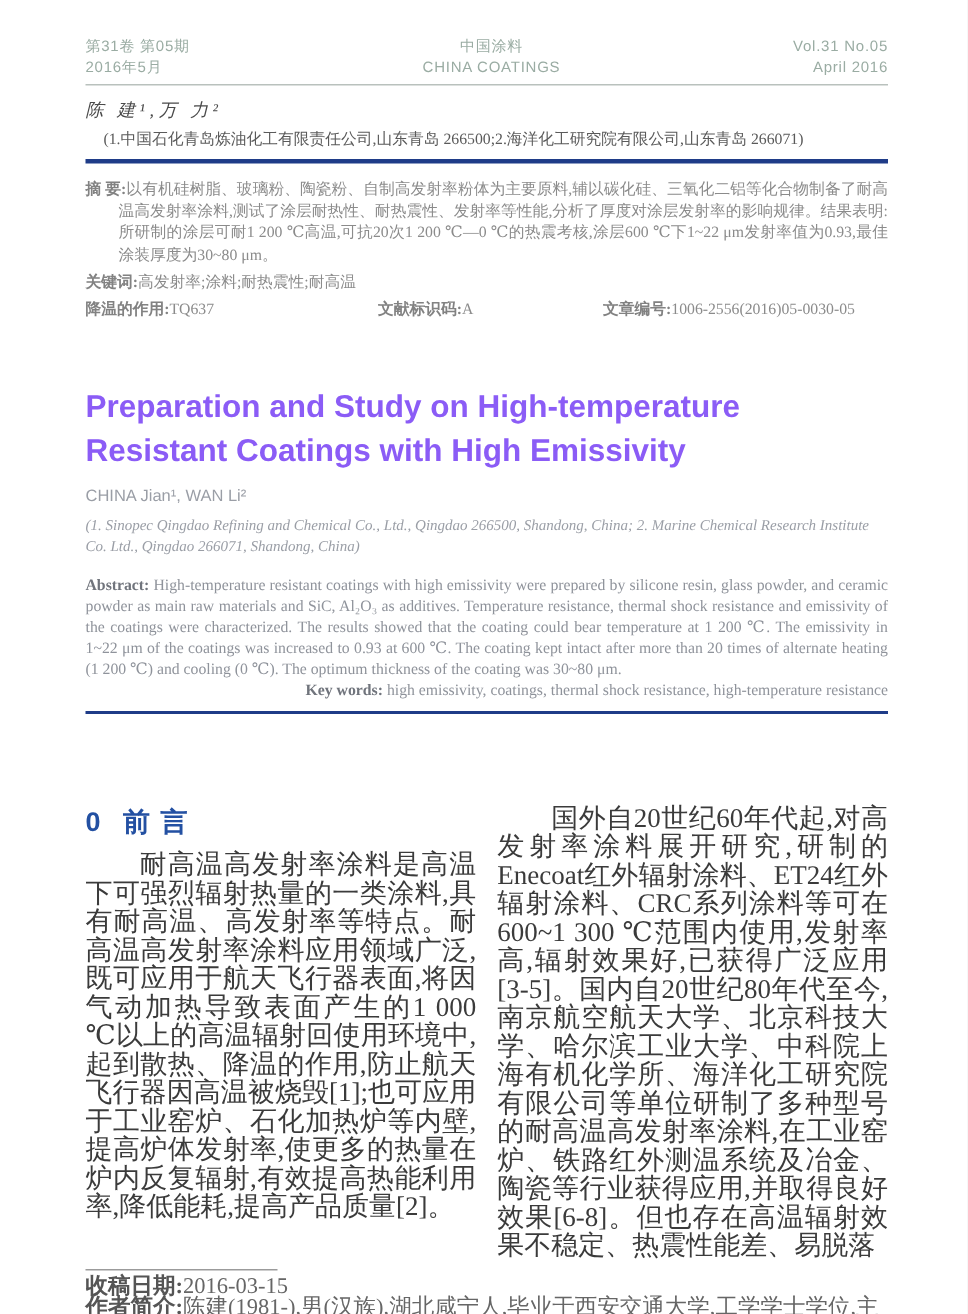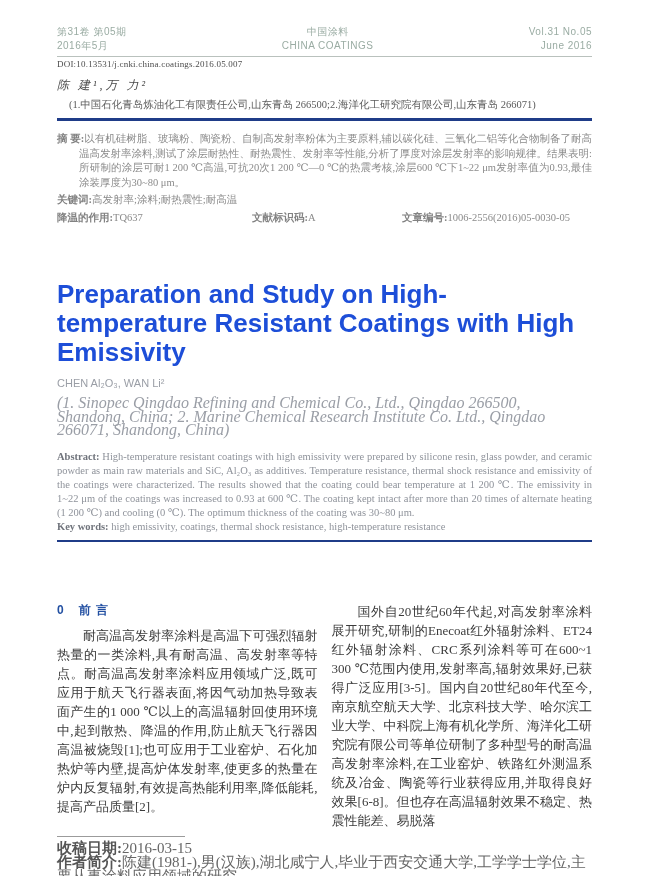--- a/index.html
+++ b/index.html
@@ -42,38 +42,38 @@
   .abstract-cn .lbl, .kw-cn .lbl { font-weight:bold; color:#828282; }
   .kw-cn { margin-top:3px; font-size:10.5px; color:#8b8b8b; }
   .clc-row { display:flex; margin-top:4px; font-size:10.5px; color:#8b8b8b; }
   .clc-row .seg { white-space:nowrap; }
   .clc-row .seg b { color:#828282; }
   .clc-row .seg.s1 { width:195px; }
   .clc-row .seg.s2 { width:150px; }
 
   
   .title-en {
-    margin-top:55px; max-width:545px;
+    margin-top:44px; max-width:545px;
     font-family:"Liberation Sans","DejaVu Sans",sans-serif;
-    font-size:26px; line-height:29px; font-weight:bold; color:#1d4ed8;
+    font-size:21px; line-height:29px; font-weight:bold; color:#8b5cf6;
   }
   .authors-en { margin-top:10px; font-size:11px; color:#9a9ea6;
     font-family:"Liberation Sans","DejaVu Sans",sans-serif; }
-  .affil-en { margin-top:7px; font-size:16px; line-height:13.5px; font-style:italic; color:#9a9ea6; }
+  .affil-en { margin-top:7px; font-size:10px; line-height:13.5px; font-style:italic; color:#9a9ea6; }
   .abstract-en { margin-top:13px; font-size:10.5px; line-height:14px; color:#8f939b; text-align:justify; }
   .abstract-en b, .kw-en b { color:#70747c; }
-  .kw-en { font-size:10.5px; line-height:14px; color:#8f939b; }
+  .kw-en { font-size:10.5px; line-height:14px; color:#8f939b;text-align:right; }
 
   
   .body-cols { display:flex; gap:14px; margin-top:60px; }
   .col { flex:1; }
   .sec-head { font-family:"Liberation Sans","DejaVu Sans",sans-serif;
-    font-size:12px; font-weight:bold; color:#2350a2; letter-spacing:1px; margin-bottom:7px; }
+    font-size:18px; font-weight:bold; color:#2350a2; letter-spacing:1px; margin-bottom:7px; }
   .sec-head .no { margin-right:14px; }
-  .body-p { font-size:13px; line-height:19px; text-align:justify; text-indent:2em; color:#3b3b3b; }
+  .body-p { font-size:18px; line-height:19px; text-align:justify; text-indent:2em; color:#3b3b3b; }
 
   
   .footnote-sep { width:128px; border-top:1px solid #9b9b9b; margin-top:6px; }
   .footnote { margin-top:4px; font-size:15px; line-height:14px; color:#666; }
   .footnote b { color:#555; }
 </style>
 </head>
 <body>
 
 <div class="page">
@@ -82,41 +82,40 @@
     <div class="jh-left">
       <div>第31卷 第05期</div>
       <div>2016年5月</div>
     </div>
     <div class="jh-center">
       <div>中国涂料</div>
       <div>CHINA COATINGS</div>
     </div>
     <div class="jh-right">
       <div>Vol.31 No.05</div>
-      <div>June 2016</div>
+      <div>April 2016</div>
     </div>
   </div>
   <div class="header-rule"></div>
-  <div class="doi">DOI:10.13531/j.cnki.china.coatings.2016.05.007</div>
 
   <div class="authors-cn">陈 建¹,万 力²</div>
   <div class="affil-cn">(1.中国石化青岛炼油化工有限责任公司,山东青岛 266500;2.海洋化工研究院有限公司,山东青岛 266071)</div>
   <div class="rule-navy"></div>
 
   <p class="abstract-cn"><span class="lbl">摘 要:</span><span>以有机硅树脂、玻璃粉、陶瓷粉、自制高发射率粉体为主要原料,辅以碳化硅、三氧化二铝等化合物制备了耐高温高发射率涂料,测试了涂层耐热性、耐热震性、发射率等性能,分析了厚度对涂层发射率的影响规律。结果表明:所研制的涂层可耐1 200 ℃高温,可抗20次1 200 ℃—0 ℃的热震考核,涂层600 ℃下1~22 μm发射率值为0.93,最佳涂装厚度为30~80 μm。</span></p>
   <p class="kw-cn"><span class="lbl">关键词:</span><span>高发射率;涂料;耐热震性;耐高温</span></p>
 
   <div class="clc-row">
     <span class="seg s1"><b>降温的作用:</b><span>TQ637</span></span>
     <span class="seg s2"><b>文献标识码:</b><span>A</span></span>
     <span class="seg s3"><b>文章编号:</b><span>1006-2556(2016)05-0030-05</span></span>
   </div>
 
   <h2 class="title-en">Preparation and Study on High-temperature Resistant Coatings with High Emissivity</h2>
-  <div class="authors-en">CHEN Al₂O₃, WAN Li²</div>
+  <div class="authors-en">CHINA Jian¹, WAN Li²</div>
   <div class="affil-en">(1. Sinopec Qingdao Refining and Chemical Co., Ltd., Qingdao 266500, Shandong, China; 2. Marine Chemical Research Institute Co. Ltd., Qingdao 266071, Shandong, China)</div>
 
   <p class="abstract-en"><b>Abstract:</b> <span>High-temperature resistant coatings with high emissivity were prepared by silicone resin, glass powder, and ceramic powder as main raw materials and SiC, Al₂O₃ as additives. Temperature resistance, thermal shock resistance and emissivity of the coatings were characterized. The results showed that the coating could bear temperature at 1 200 ℃. The emissivity in 1~22 μm of the coatings was increased to 0.93 at 600 ℃. The coating kept intact after more than 20 times of alternate heating (1 200 ℃) and cooling (0 ℃). The optimum thickness of the coating was 30~80 μm.</span></p>
   <p class="kw-en"><b>Key words:</b> <span>high emissivity, coatings, thermal shock resistance, high-temperature resistance</span></p>
   <div class="rule-navy thin"></div>
 
   <div class="body-cols">
     <div class="col">
       <h3 class="sec-head"><span class="no">0</span><span>前 言</span></h3>
       <p class="body-p">耐高温高发射率涂料是高温下可强烈辐射热量的一类涂料,具有耐高温、高发射率等特点。耐高温高发射率涂料应用领域广泛,既可应用于航天飞行器表面,将因气动加热导致表面产生的1 000 ℃以上的高温辐射回使用环境中,起到散热、降温的作用,防止航天飞行器因高温被烧毁[1];也可应用于工业窑炉、石化加热炉等内壁,提高炉体发射率,使更多的热量在炉内反复辐射,有效提高热能利用率,降低能耗,提高产品质量[2]。</p>

